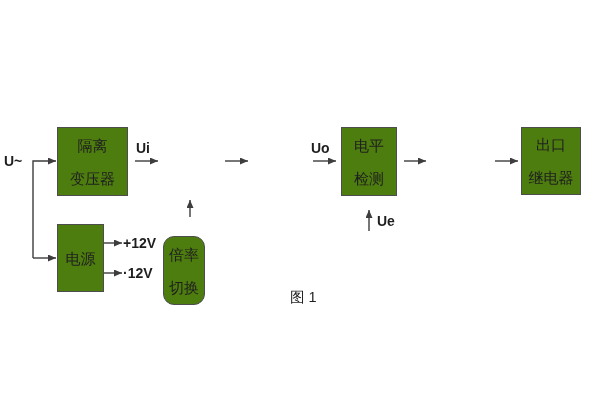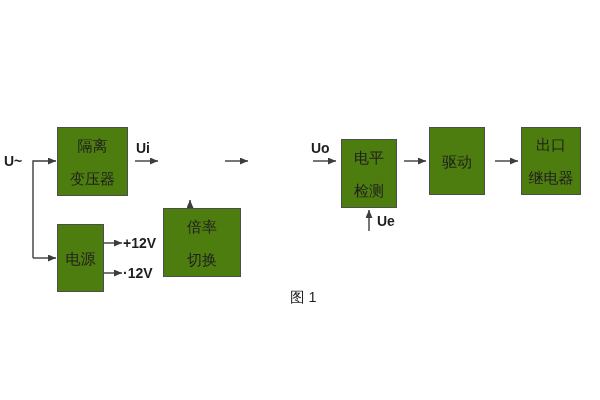--- a/index.html
+++ b/index.html
@@ -33,25 +33,25 @@
     row-gap: 8px;
     color: #1f1f1f;
     font-size: 15px;
     line-height: 25px;
     text-align: center;
     white-space: nowrap;
   }
   .block-isolation   { left: 57px;  top: 127px; width: 71px; height: 69px; }
   .block-setting     { left: 163px; top: 127px; width: 56px; height: 69px; }
   .block-rectifier   { left: 251px; top: 127px; width: 56px; height: 69px; }
-  .block-level       { left: 341px; top: 127px; width: 56px; height: 69px; margin-top: 12px; }
+  .block-level       { left: 341px; top: 127px; width: 56px; height: 69px; }
   .block-drive       { left: 429px; top: 127px; width: 56px; height: 68px; }
   .block-relay       { left: 521px; top: 127px; width: 60px; height: 68px; }
   .block-power       { left: 57px;  top: 224px; width: 47px; height: 68px; text-align: right; }
-  .block-ratio       { left: 163px; top: 208px; width: 78px; height: 69px; }
+  .block-ratio       { left: 163px; top: 236px; width: 42px; height: 69px; border-radius: 11px; }
   .block-reference   { left: 328px; top: 236px; width: 91px; height: 42px; border-width: 2px; }
   .sig-label {
     position: absolute;
     color: #1f1f1f;
     font-size: 14px;
     font-weight: 600;
     white-space: nowrap;
   }
   .lbl-u    { left: 4px;   top: 153px; }
   .lbl-ui   { left: 136px; top: 140px; }
@@ -100,23 +100,20 @@
     <span>变压器</span>
   </div>
 
 
 
   <div class="block block-level">
     <span>电平</span>
     <span>检测</span>
   </div>
 
-  <div class="block block-drive">
-    <span>驱动</span>
-  </div>
 
   <div class="block block-relay">
     <span>出口</span>
     <span>继电器</span>
   </div>
 
   <div class="block block-power">
     <span>电源</span>
   </div>
 

